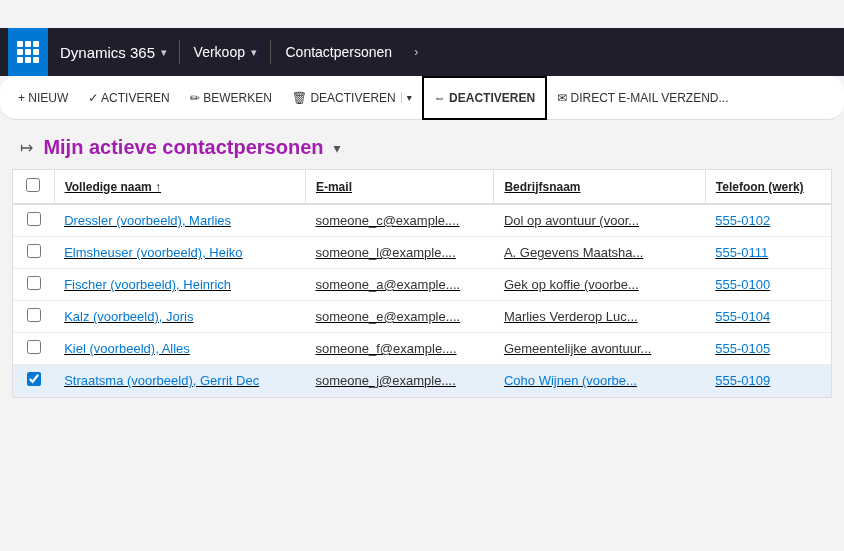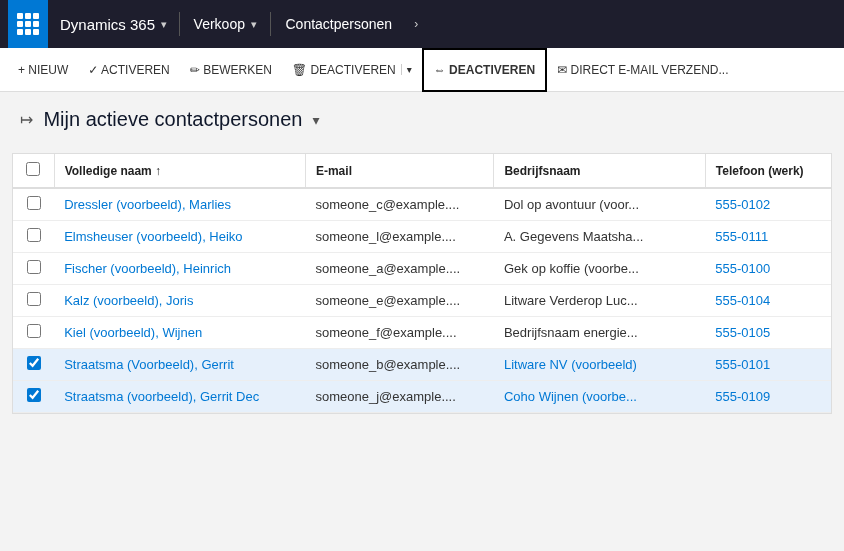--- a/index.html
+++ b/index.html
@@ -7,20 +7,21 @@
 
     
     .top-nav {
       display: flex;
       align-items: center;
       background: #1a1a2e;
       background: #1e1e2d;
       height: 48px;
       padding: 0 8px;
       gap: 0;
+      margin-top: 28px;
     }
     .top-nav-waffle {
       width: 40px; height: 48px;
       display: flex; align-items: center; justify-content: center;
       background: #0078d4;
       cursor: pointer;
       flex-shrink: 0;
     }
     .waffle-grid {
       display: grid; grid-template-columns: repeat(3,6px); grid-template-rows: repeat(3,6px); gap: 2px;
@@ -56,20 +57,21 @@
 
     
     .toolbar {
       display: flex;
       align-items: center;
       background: #fff;
       border-bottom: 1px solid #ddd;
       height: 44px;
       padding: 0 8px;
       gap: 0;
+      border-radius: 16px;
     }
     .toolbar-btn {
       display: flex; align-items: center; gap: 5px;
       padding: 0 10px;
       height: 44px;
       cursor: pointer;
       font-size: 12px;
       color: #333;
       border: none; background: none;
       white-space: nowrap;
@@ -77,29 +79,30 @@
     }
 
     
     .page-header {
       background: #f3f3f3;
       padding: 16px 20px 10px 20px;
       display: flex; align-items: center; gap: 10px;
     }
     .page-header-icon { color: #555; font-size: 16px; }
     .page-header-title {
-      font-size: 20px; font-weight: 400; color: #0f172a;
+      font-size: 20px; font-weight: 700; color: #a21caf;
     }
     .page-header-chevron { color: #555; font-size: 14px; cursor: pointer; }
 
     
     .main-content {
       background: #14b8a6;
-      margin: 12px 12px 12px 12px;
+      margin: 0 12px 12px 12px;
       border: 1px solid #ddd;
+      text-decoration: underline;
     }
 
     
     table {
       width: 100%;
       border-collapse: collapse;
     }
     thead tr {
       background: #fff;
       border-bottom: 2px solid #ddd;
@@ -248,36 +251,29 @@
           <td class="checkbox-cell"><input type="checkbox" style=""></td>
           <td class="col-name"><a class="link-blue" href="#">Fischer (voorbeeld), Heinrich</a></td>
           <td class="col-email">someone_a@example....</td>
           <td class="col-company">Gek op koffie (voorbe...</td>
           <td class="col-phone"><a class="link-blue" href="#">555-0100</a></td>
         </tr>
         <tr>
           <td class="checkbox-cell"><input type="checkbox" style=""></td>
           <td class="col-name"><a class="link-blue" href="#">Kalz (voorbeeld), Joris</a></td>
           <td class="col-email">someone_e@example....</td>
-          <td class="col-company">Litware Verderop Luc...</td>
+          <td class="col-company">Marlies Verderop Luc...</td>
           <td class="col-phone"><a class="link-blue" href="#">555-0104</a></td>
         </tr>
         <tr>
           <td class="checkbox-cell"><input type="checkbox" style=""></td>
-          <td class="col-name"><a class="link-blue" href="#">Kiel (voorbeeld), Wijnen</a></td>
+          <td class="col-name"><a class="link-blue" href="#">Kiel (voorbeeld), Alles</a></td>
           <td class="col-email">someone_f@example....</td>
-          <td class="col-company">Bedrijfsnaam energie...</td>
+          <td class="col-company">Gemeentelijke avontuur...</td>
           <td class="col-phone"><a class="link-blue" href="#">555-0105</a></td>
-        </tr>
-        <tr class="checked-row">
-          <td class="checkbox-cell"><input type="checkbox" checked="" style=""></td>
-          <td class="col-name"><a class="link-blue" href="#">Straatsma (Voorbeeld), Gerrit</a></td>
-          <td class="col-email">someone_b@example....</td>
-          <td class="col-company"><a class="link-blue" href="#">Litware NV (voorbeeld)</a></td>
-          <td class="col-phone"><a class="link-blue" href="#">555-0101</a></td>
         </tr>
         <tr class="checked-row">
           <td class="checkbox-cell"><input type="checkbox" checked="" style=""></td>
           <td class="col-name"><a class="link-blue" href="#">Straatsma (voorbeeld), Gerrit Dec</a></td>
           <td class="col-email">someone_j@example....</td>
           <td class="col-company"><a class="link-blue" href="#">Coho Wijnen (voorbe...</a></td>
           <td class="col-phone"><a class="link-blue" href="#">555-0109</a></td>
         </tr>
       </tbody>
   </table>

